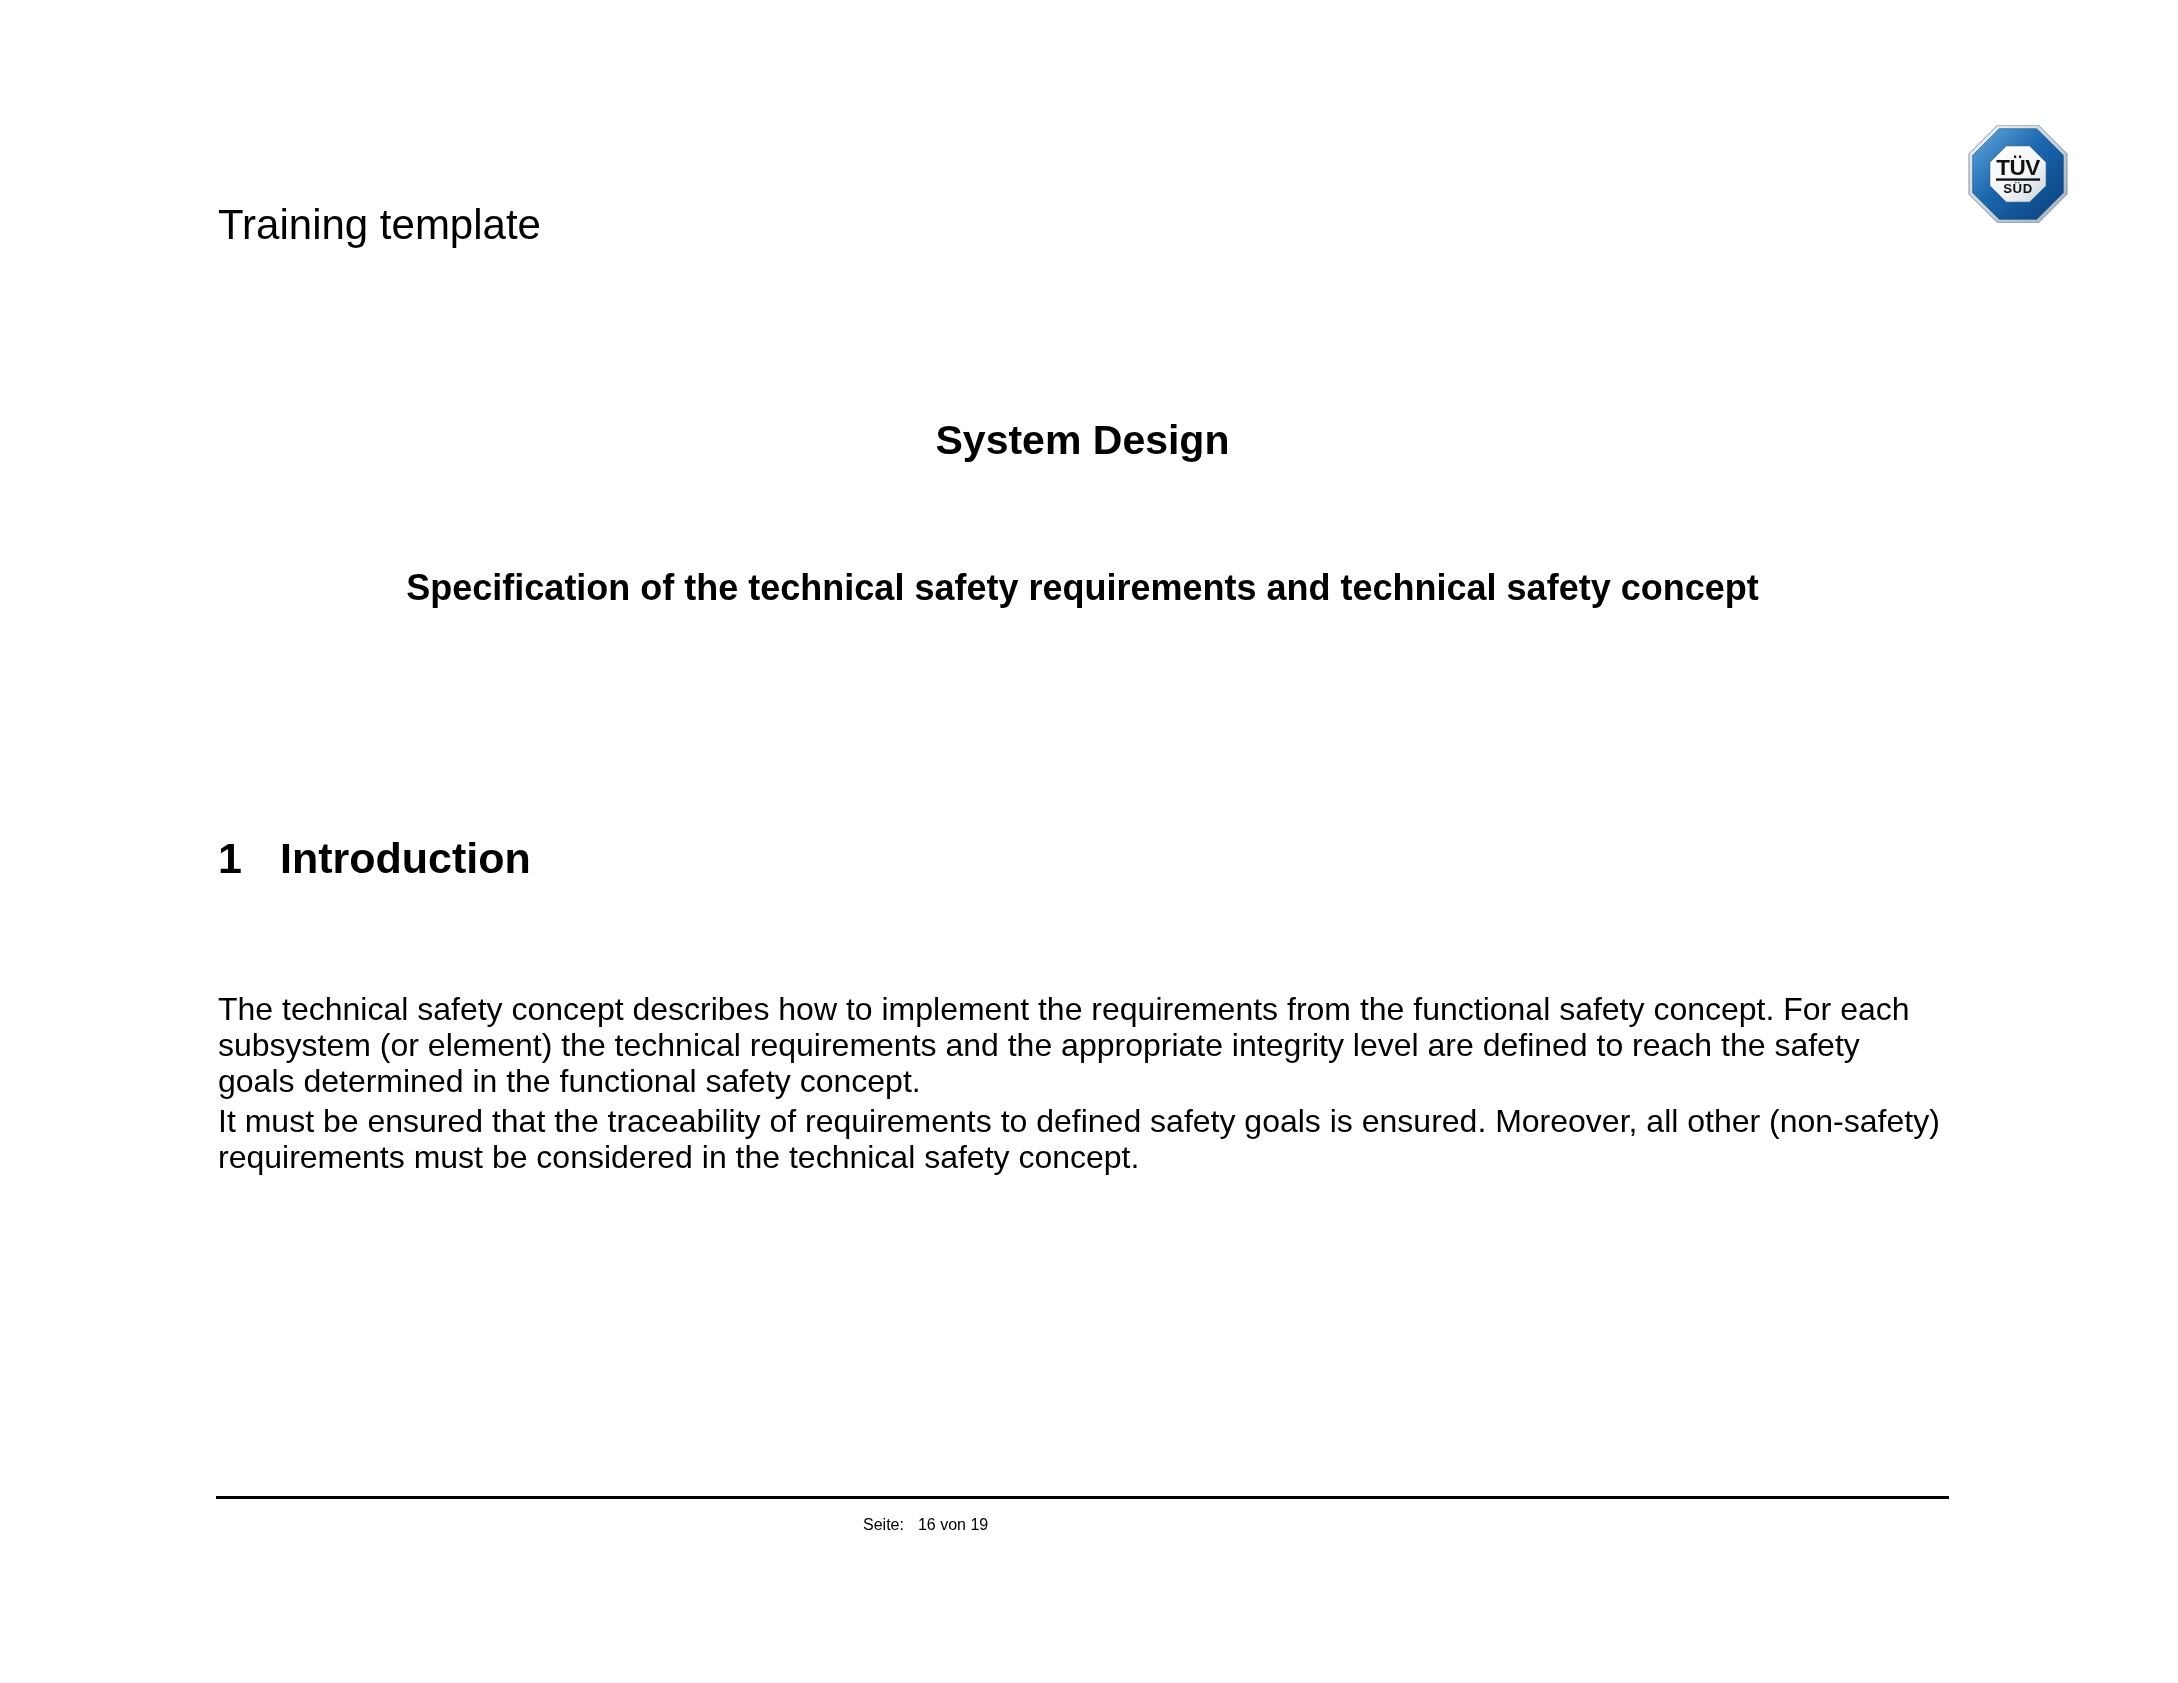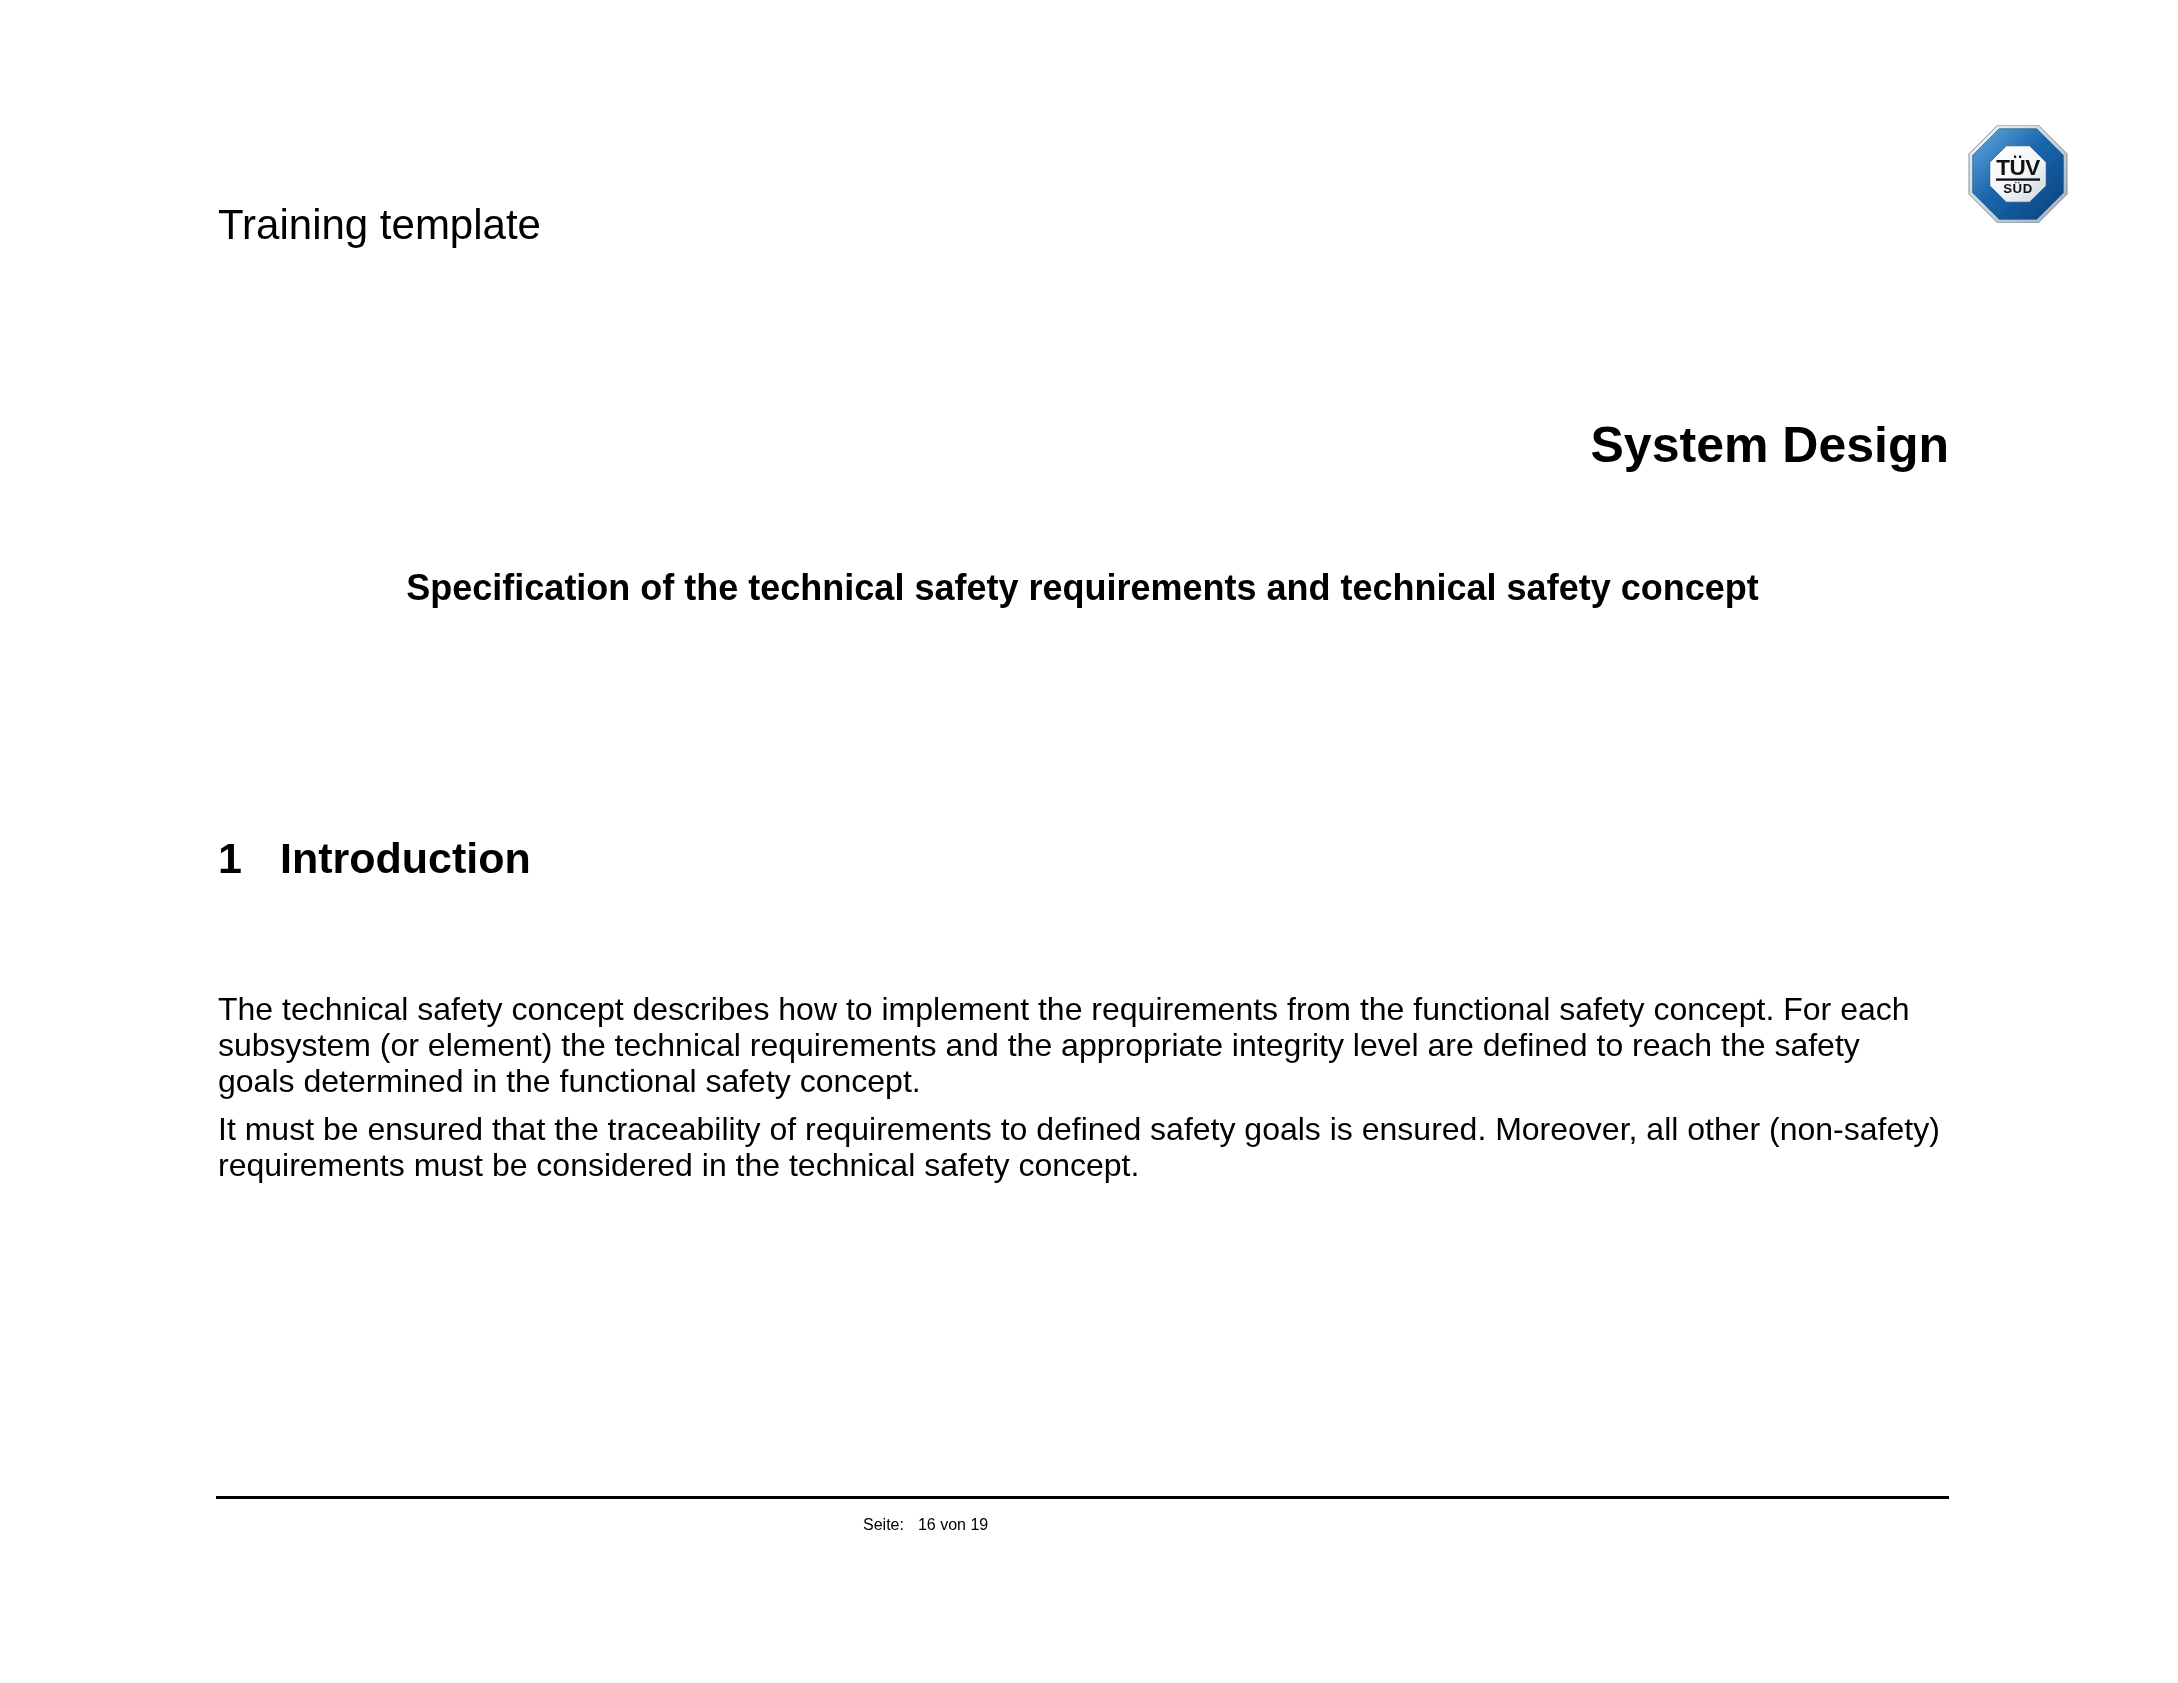--- a/index.html
+++ b/index.html
@@ -19,41 +19,41 @@
   }
 
   .logo {
     position: absolute; left: 1968px; top: 125px;
     width: 100px; height: 98px;
   }
   .logo svg { width: 100%; height: 100%; display: block; }
 
   .doc-title {
     position: absolute; left: 216px; top: 420px; width: 1733px;
-    margin: 0; text-align: right;
-    font-size: 50px; font-weight: bold; line-height: 1; white-space: nowrap;
+    margin: 0; text-align: center;
+    font-size: 41px; font-weight: bold; line-height: 1; white-space: nowrap;
   }
   .doc-subtitle {
     position: absolute; left: 216px; top: 568px; width: 1733px;
     margin: 0; text-align: center;
     font-size: 36px; font-weight: bold; line-height: 1.1; white-space: nowrap;
   }
 
   .section-heading {
     position: absolute; left: 218px; top: 837px;
     font-size: 43px; font-weight: bold; line-height: 1;
   }
   .sec-num { display: inline-block; width: 62px; }
 
   .body-text {
     position: absolute; left: 218px; top: 991px; width: 1723px;
     font-size: 32px; line-height: 36px; text-align: left;
   }
   .body-text p { margin: 0; }
-  .body-text p + p { margin-top: 12px; }
+  .body-text p + p { margin-top: 4px; }
 
   .footer-rule {
     position: absolute; left: 216px; top: 1496px;
     width: 1733px; height: 3px; background: #000000;
   }
   .footer {
     position: absolute; left: 863px; top: 1517px;
     font-size: 16px; line-height: 1; white-space: nowrap;
   }
   .footer-value { margin-left: 14px; }

